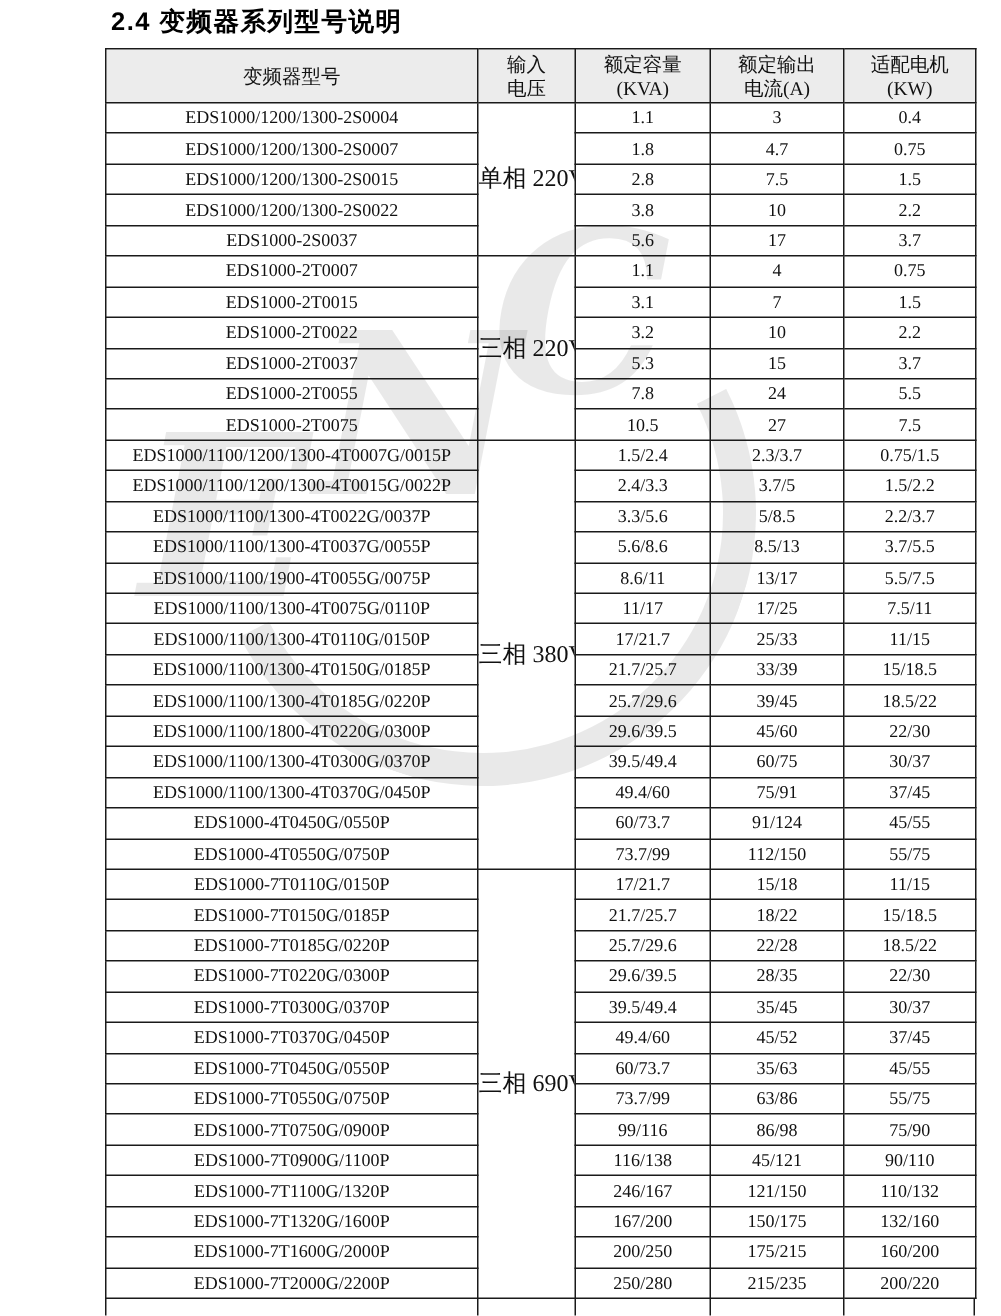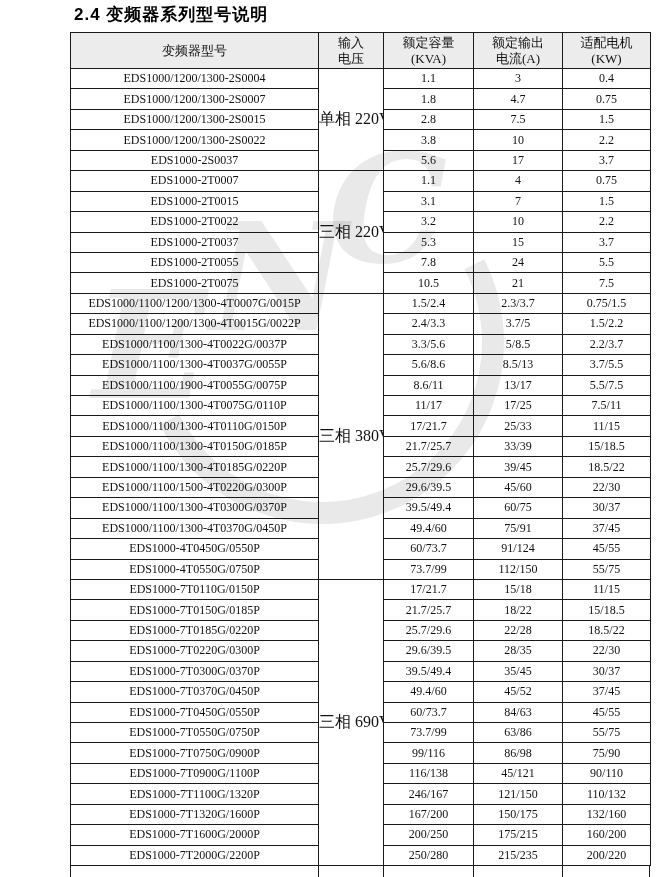--- a/index.html
+++ b/index.html
@@ -175,21 +175,21 @@
         </tr>
         <tr>
           <td>EDS1000-2T0055</td>
           <td>7.8</td>
           <td>24</td>
           <td>5.5</td>
         </tr>
         <tr>
           <td>EDS1000-2T0075</td>
           <td>10.5</td>
-          <td>21</td>
+          <td>27</td>
           <td>7.5</td>
         </tr>
         <tr>
           <td>EDS1000/1100/1200/1300-4T0007G/0015P</td>
           <td rowspan="14" class="vcell">三相 380V</td>
           <td>1.5/2.4</td>
           <td>2.3/3.7</td>
           <td>0.75/1.5</td>
         </tr>
         <tr>
@@ -234,21 +234,21 @@
           <td>33/39</td>
           <td>15/18.5</td>
         </tr>
         <tr>
           <td>EDS1000/1100/1300-4T0185G/0220P</td>
           <td>25.7/29.6</td>
           <td>39/45</td>
           <td>18.5/22</td>
         </tr>
         <tr>
-          <td>EDS1000/1100/1500-4T0220G/0300P</td>
+          <td>EDS1000/1100/1800-4T0220G/0300P</td>
           <td>29.6/39.5</td>
           <td>45/60</td>
           <td>22/30</td>
         </tr>
         <tr>
           <td>EDS1000/1100/1300-4T0300G/0370P</td>
           <td>39.5/49.4</td>
           <td>60/75</td>
           <td>30/37</td>
         </tr>
@@ -303,21 +303,21 @@
         </tr>
         <tr>
           <td>EDS1000-7T0370G/0450P</td>
           <td>49.4/60</td>
           <td>45/52</td>
           <td>37/45</td>
         </tr>
         <tr>
           <td>EDS1000-7T0450G/0550P</td>
           <td>60/73.7</td>
-          <td>84/63</td>
+          <td>35/63</td>
           <td>45/55</td>
         </tr>
         <tr>
           <td>EDS1000-7T0550G/0750P</td>
           <td>73.7/99</td>
           <td>63/86</td>
           <td>55/75</td>
         </tr>
         <tr>
           <td>EDS1000-7T0750G/0900P</td>

